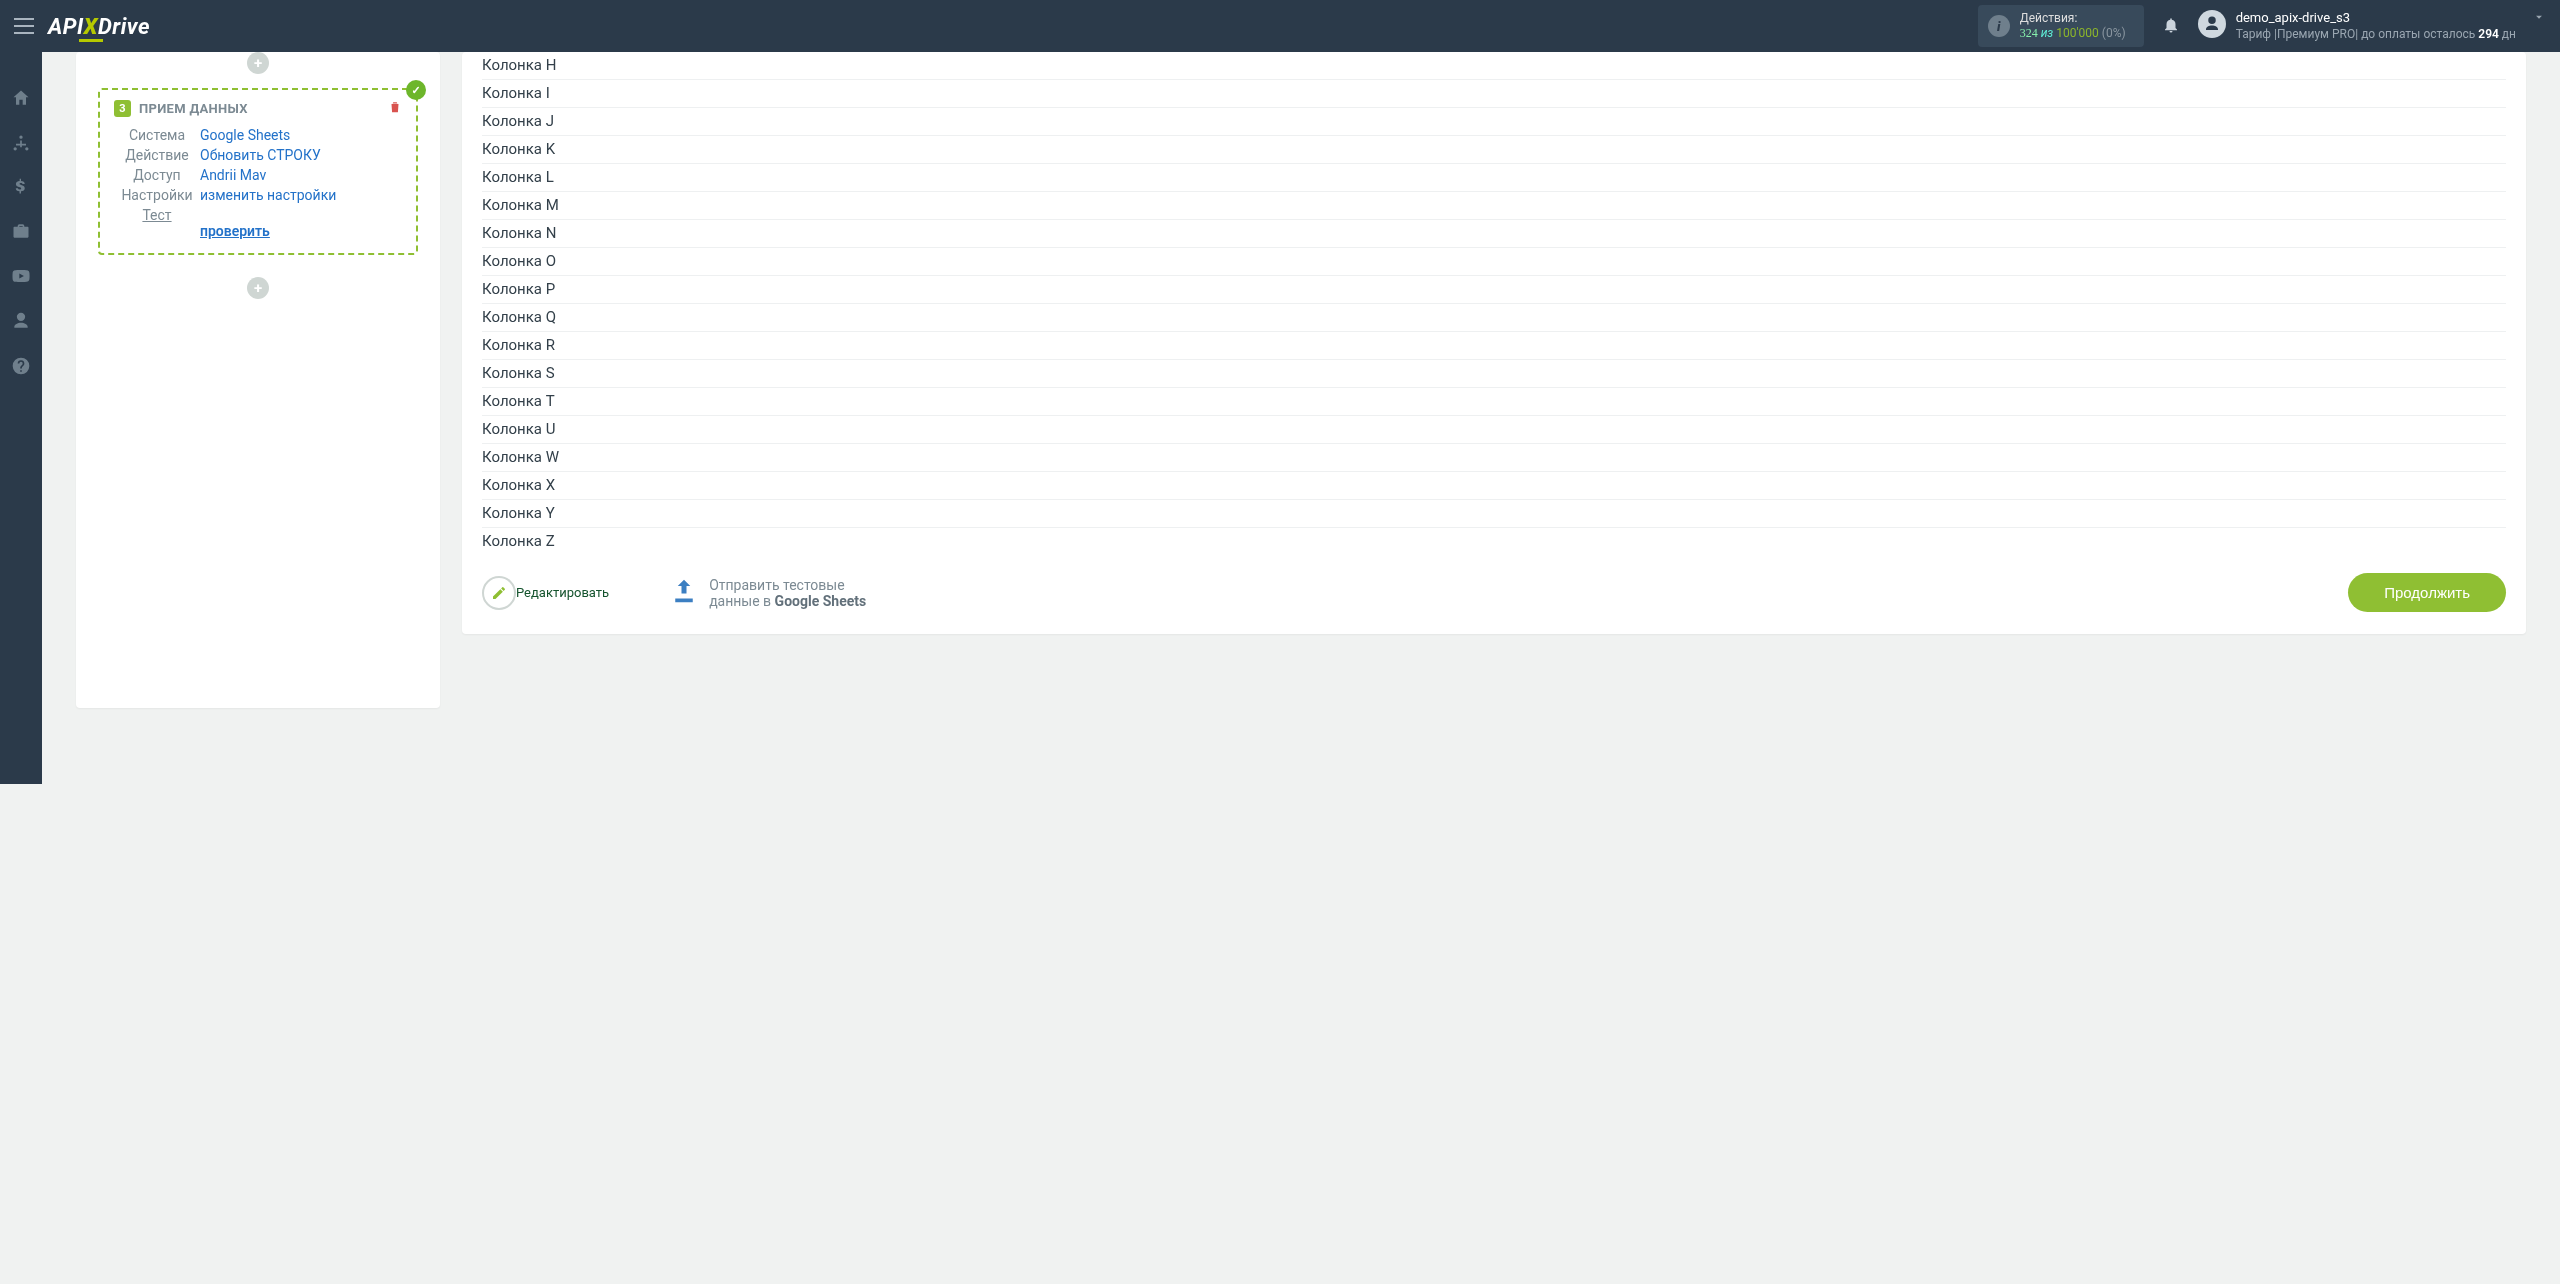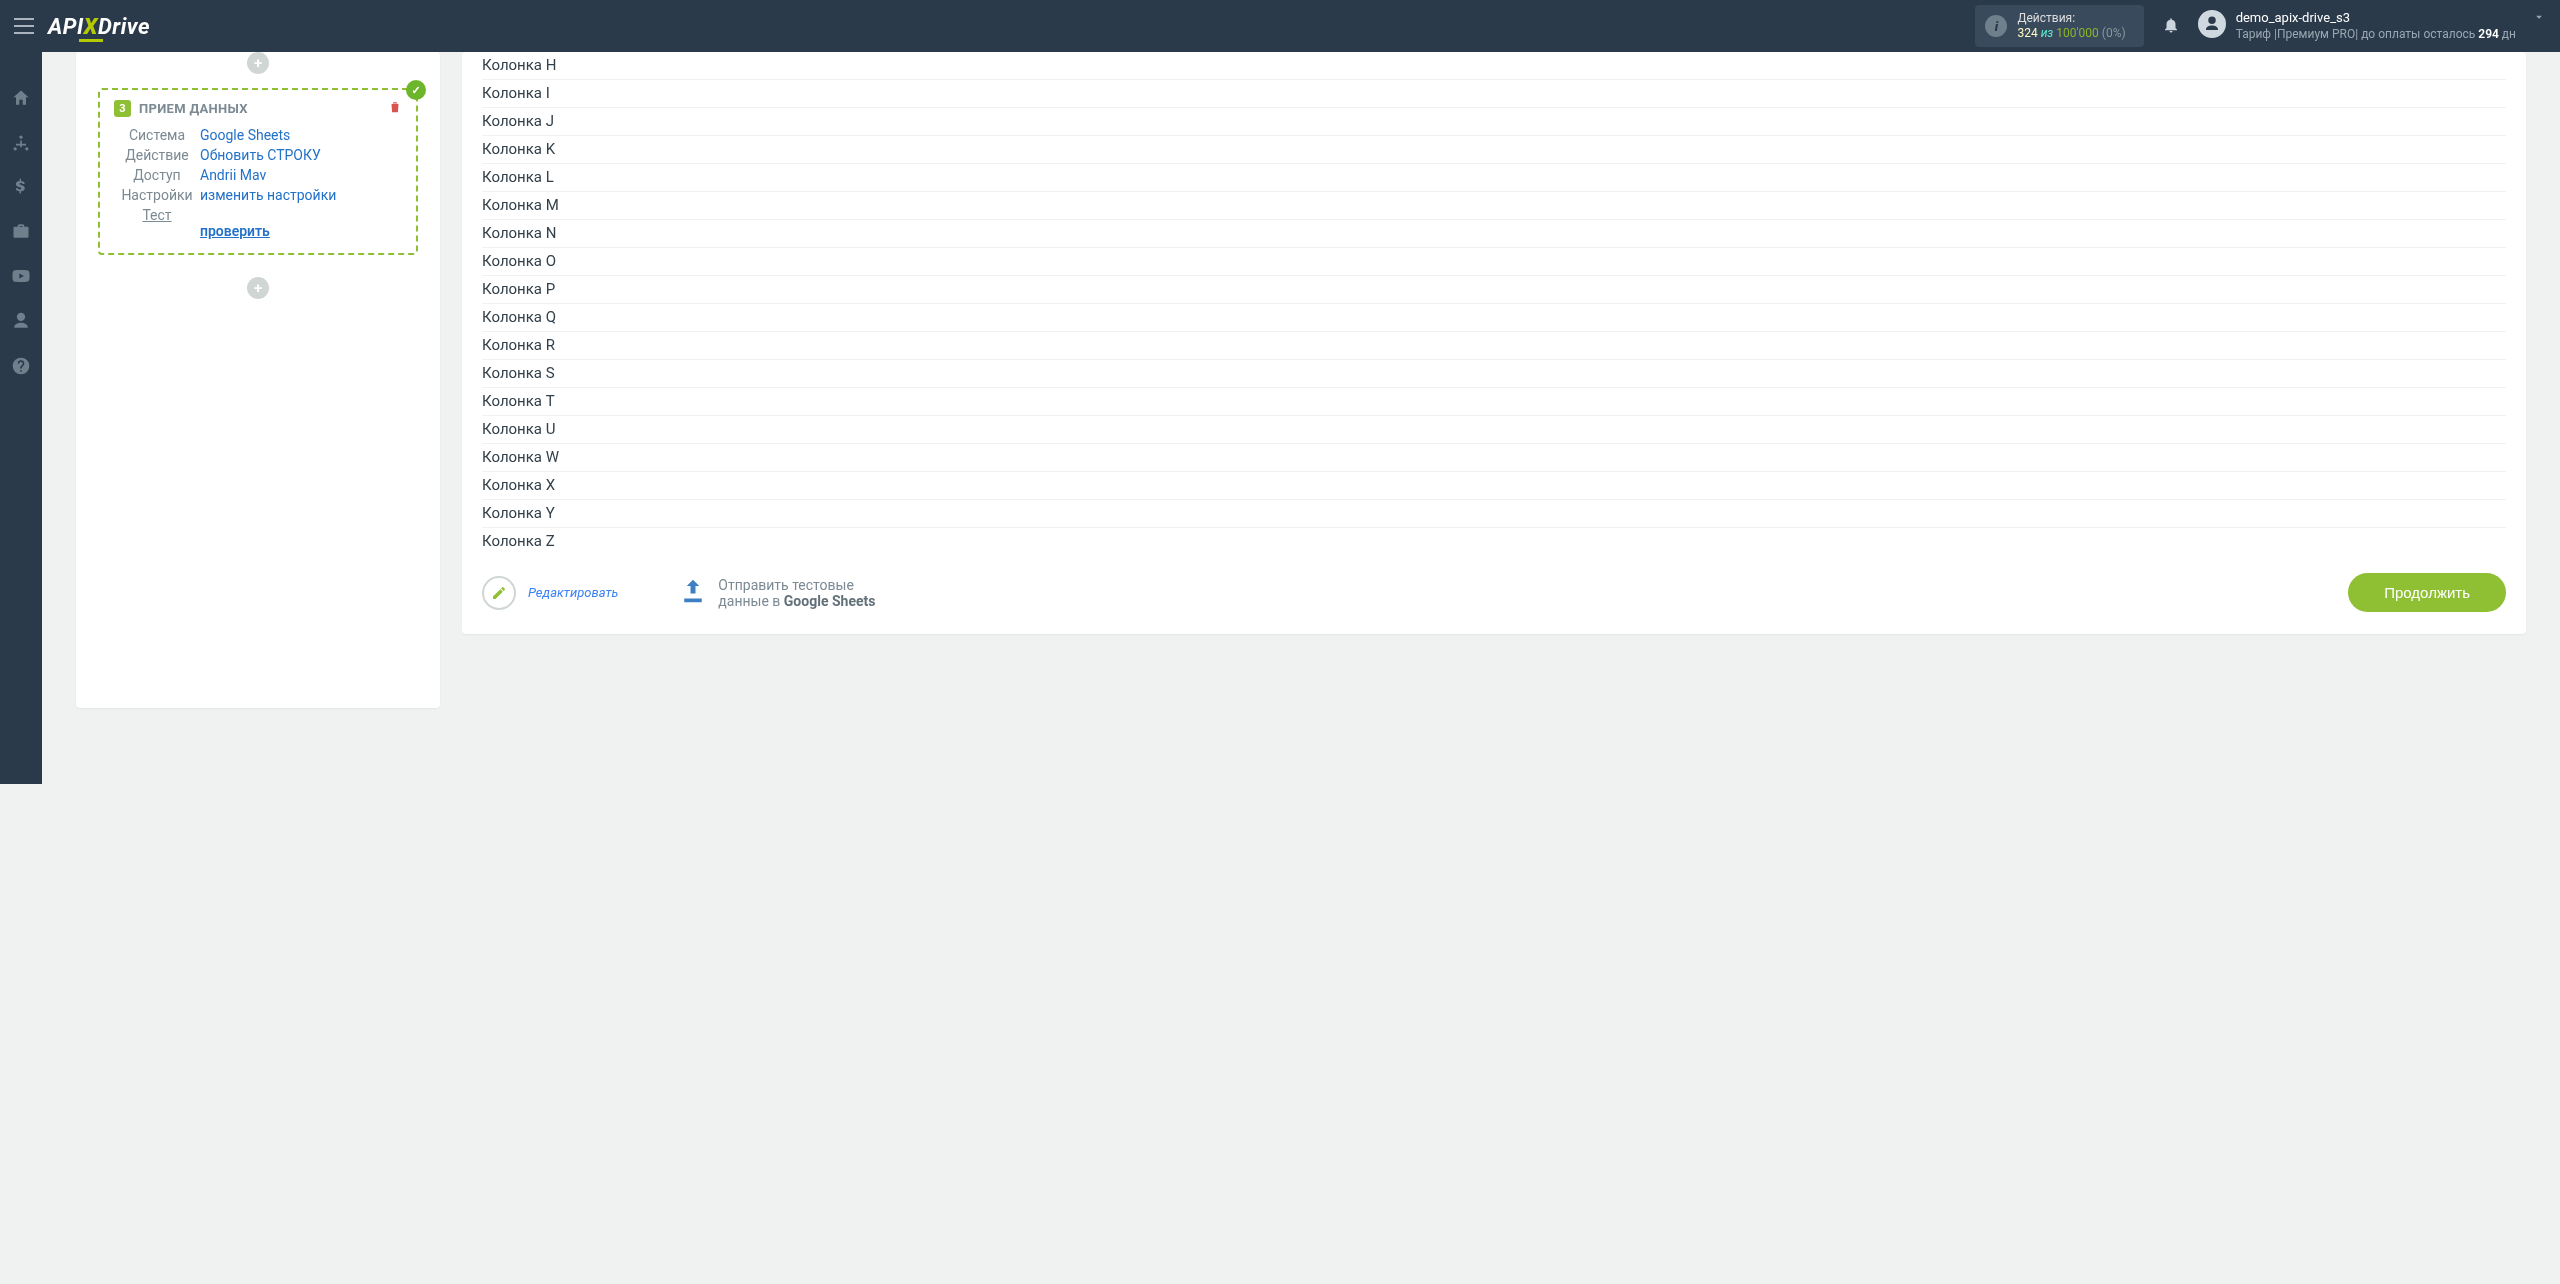--- a/index.html
+++ b/index.html
@@ -10,21 +10,21 @@
 .hdr-left { display: flex; align-items: center; gap: 14px; }
 .burger { width: 20px; height: 16px; display: flex; flex-direction: column; justify-content: space-between; cursor: pointer; }
 .burger span { height: 2px; background: #a9b4bf; display: block; }
 .logo { font-size: 22px; font-weight: 700; letter-spacing: .5px; font-style: italic; }
 .logo .x { color: #b5c900; font-weight: 900; position: relative; }
 .logo .x::after { content:""; position:absolute; left:-5px; right:-5px; bottom:-3px; height:3px; background:#b5c900; }
 .hdr-right { margin-left: auto; display: flex; align-items: center; gap: 18px; }
 .actions-box { background: #384a5b; border-radius: 4px; padding: 6px 18px 6px 10px; display: flex; align-items: center; gap: 10px; }
 .info-ico { width: 22px; height: 22px; border-radius: 50%; background: #6f7f8c; display: flex; align-items: center; justify-content: center; color: #2b3a4a; font-weight: 900; font-size: 13px; font-style: italic; }
 .actions-text { font-size: 12px; color: #ddd; line-height: 1.25; }
-.actions-text .n1 { color: #fef9c3; }
+.actions-text .n1 { color: #86efac; font-family: Liberation Serif, serif; }
 .actions-text .iz { font-style: italic; color: #5eead4; }
 .actions-text .max { color: #8db62b; }
 .actions-text .pct { color: #8a96a0; }
 .ico-btn { color: #cbd4dd; cursor: pointer; }
 .avatar { width: 28px; height: 28px; border-radius: 50%; background: #cfd8df; display: flex; align-items: center; justify-content: center; }
 .avatar svg { width: 18px; height: 18px; fill: #2b3a4a; }
 .user-block { display: flex; align-items: flex-start; gap: 10px; cursor: pointer; }
 .user-text { font-size: 13px; line-height: 1.25; }
 .user-text .uname { color: #fff; }
 .user-text .tariff { color: #9aa6b1; font-size: 12px; }
@@ -48,21 +48,21 @@
 .step-lbl { color: #7c8a93; width: 86px; }
 .step-val { color: #2372c9; }
 .step-val.link { text-decoration: underline; font-weight: 600; margin-top: 16px; }
 .step-row.test .step-lbl { text-decoration: underline; }
 .plus-below { margin-top: 22px; }
 
 .right-card { flex: 1; background: #fff; border-radius: 4px; padding: 0 20px 22px 20px; box-shadow: 0 1px 2px rgba(0,0,0,.05); }
 .col-row { padding: 4px 0 5px 0; border-bottom: 1px solid #eef0f1; font-size: 15px; color: #33404a; }
 .col-row:last-child { border-bottom: none; }
 .actions-row { display: flex; align-items: center; margin-top: 18px; gap: 16px; }
-.edit-btn { display: flex; align-items: center; gap: 12px; color: #3b82f6; cursor: pointer; font-style: italic; }
+.edit-btn { display: flex; align-items: center; gap: 0; color: #14532d; cursor: pointer; }
 .edit-ico { width: 34px; height: 34px; border: 2px solid #cfd6d3; border-radius: 50%; display: flex; align-items: center; justify-content: center; color: #8fbf33; }
 .sendtest { display: flex; align-items: center; gap: 10px; color: #7c8a93; cursor: pointer; font-size: 14px; margin-left: 44px; }
 .sendtest .ul { font-weight: 700; color: #62707a; }
 .sendtest-ico { color: #3c7fc2; }
 .continue-btn { margin-left: auto; background: #8fbf33; color: #fff; border: none; border-radius: 22px; padding: 11px 36px; font-size: 15px; cursor: pointer; }
 </style>
 </head>
 <body>
 
 <div class="wrap">

